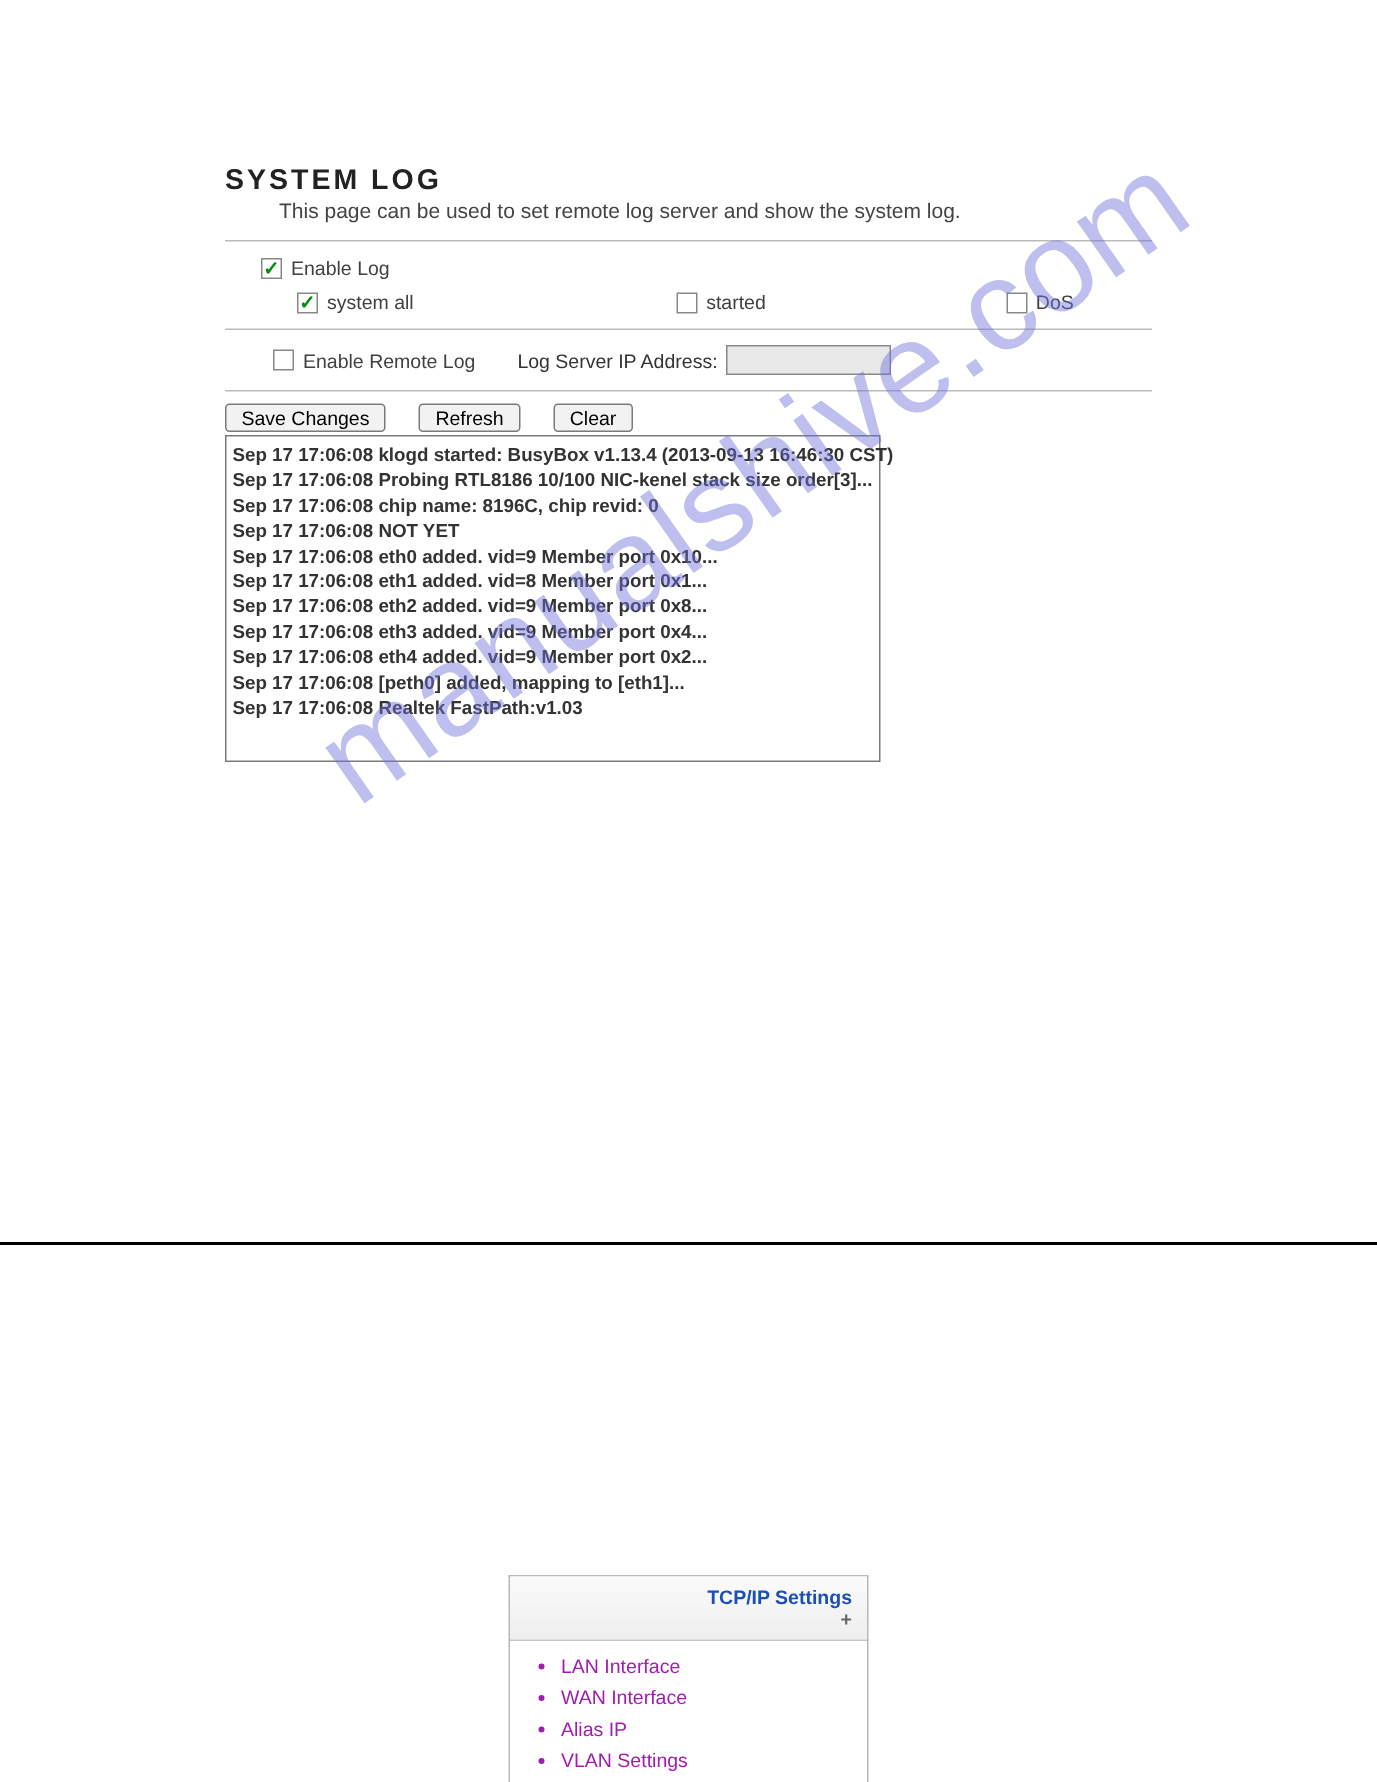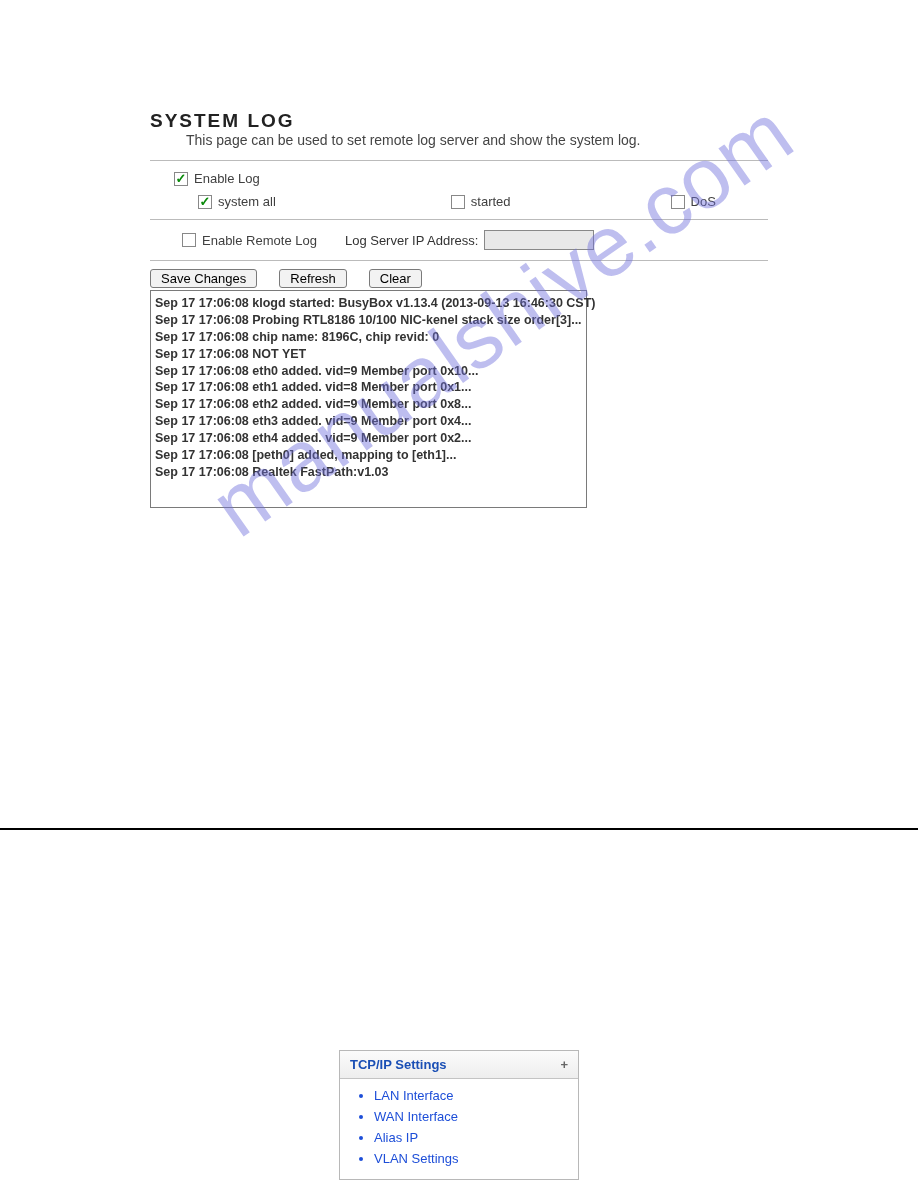--- a/index.html
+++ b/index.html
@@ -117,39 +117,40 @@
     width: 100%;
   }
   .panel {
     width: 240px;
     margin: 0 auto 40px auto;
     border: 1px solid #b8b8b8;
   }
   .panel-head {
     display: flex;
     justify-content: space-between;
-    align-items: flex-start;
+    align-items: flex-end;
     padding: 6px 10px;
     font-weight: bold;
     color: #1a4fb5;
     border-bottom: 1px solid #c4c4c4;
     background: linear-gradient(#fbfbfb,#eee);
     cursor: pointer;
+    flex-direction: column;
   }
   .panel-body {
     padding: 6px 8px 10px 8px;
   }
   .panel-body ul {
     list-style: disc;
     margin: 0;
     padding-left: 26px;
   }
   .panel-body li {
     padding: 3px 0;
-    color: #1d4ed8;
+    color: #a21caf;
     cursor: pointer;
   }
   .plus { color:#666; font-weight:bold; }
 </style>
 </head>
 <body>
 
 <div class="watermark">manualshive.com</div>
 
 <div class="page">

